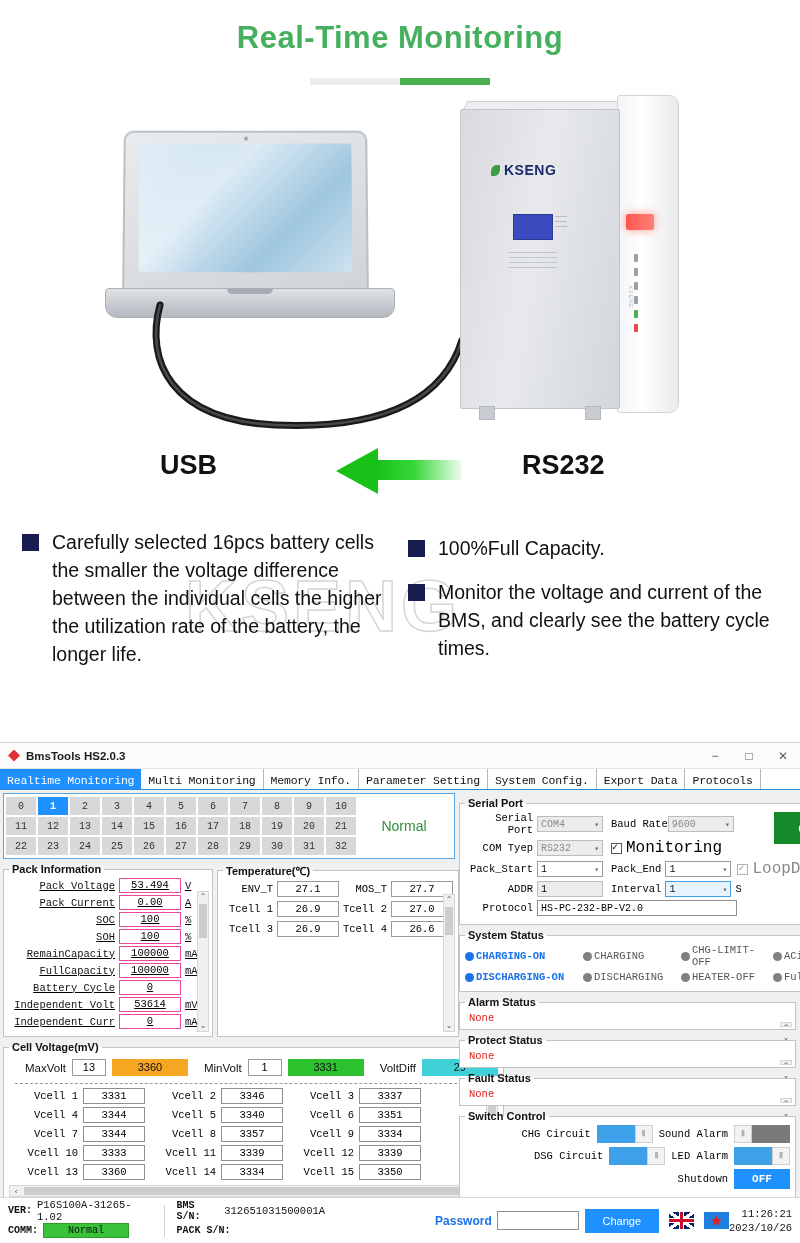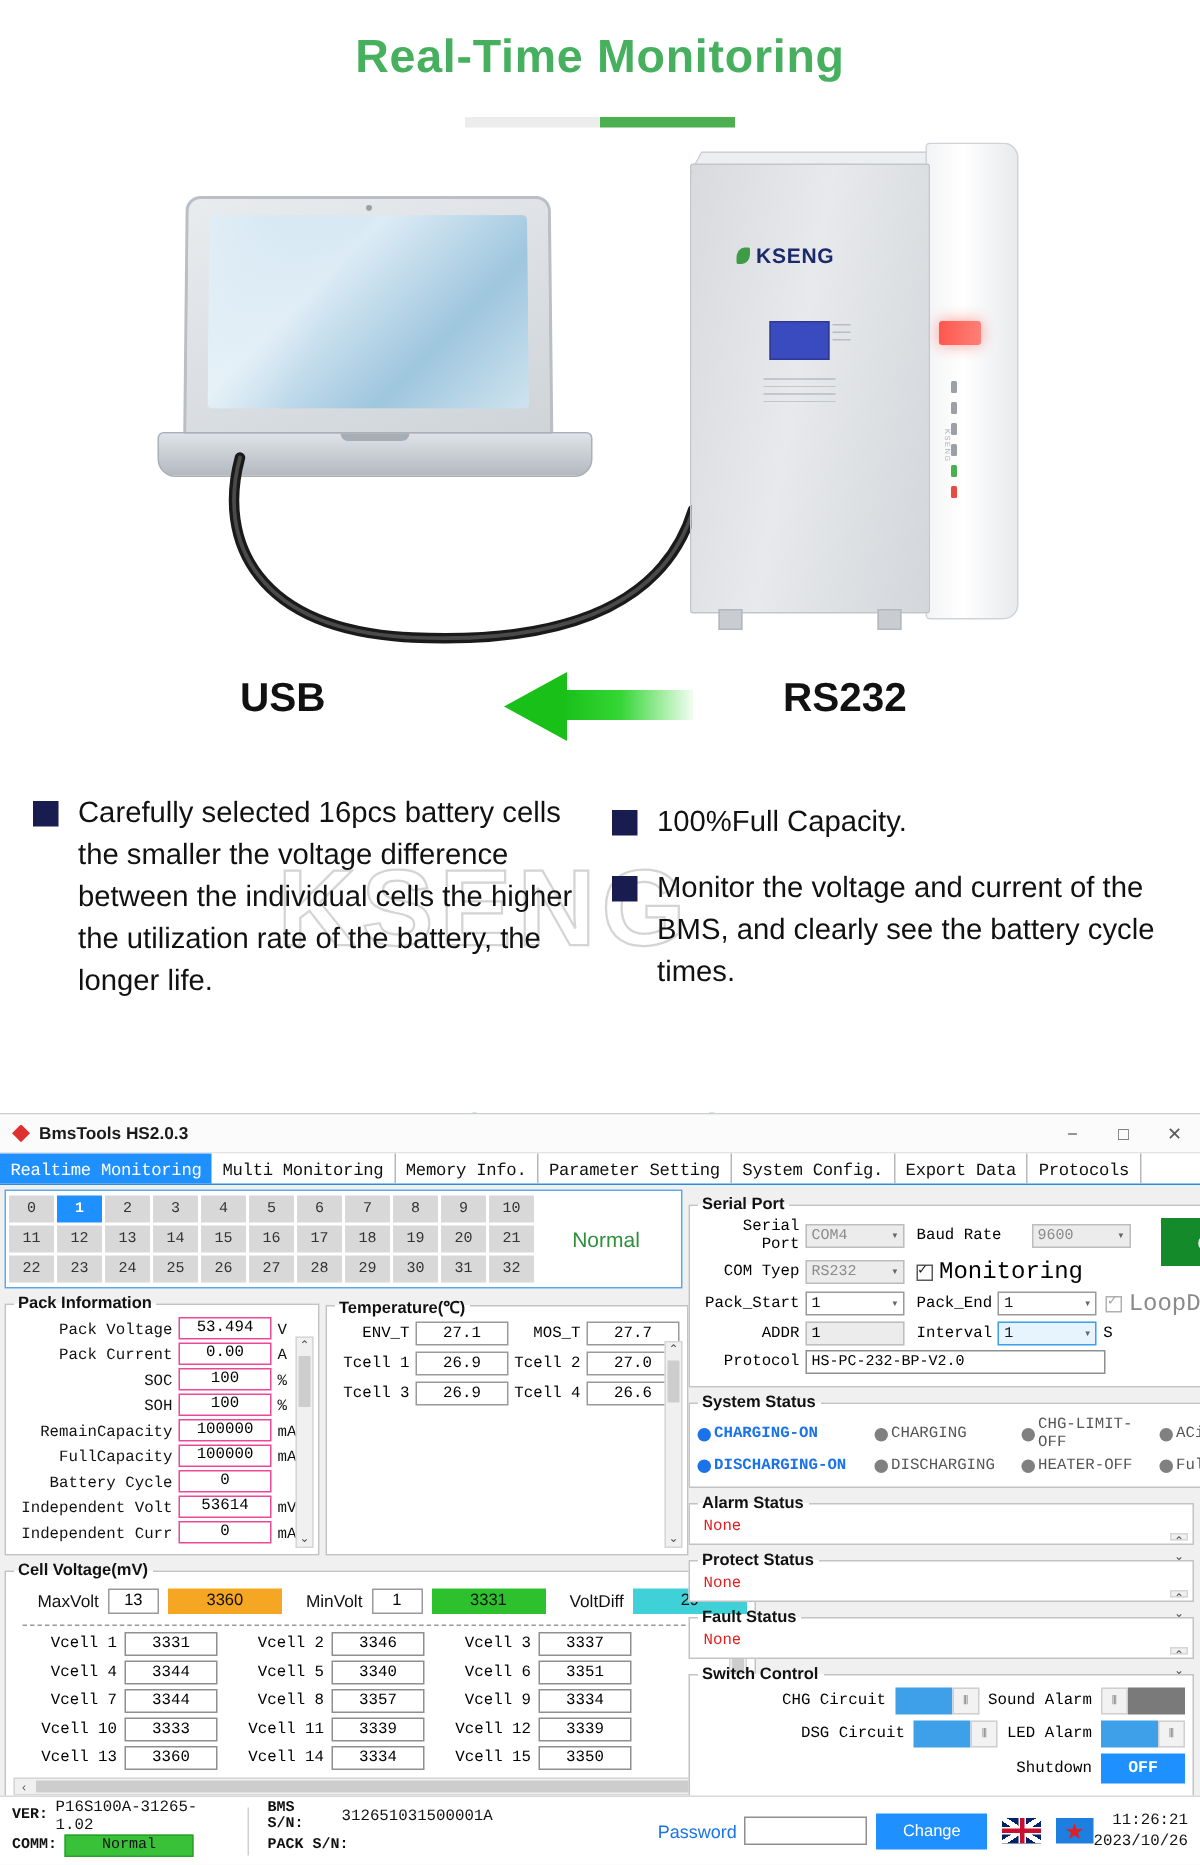--- a/index.html
+++ b/index.html
@@ -169,21 +169,21 @@
 
   fieldset.gb {
     border:1px solid #c3c3c3; margin-top:4px; padding:3px 5px 5px 5px; background:#fff; position:relative;
   }
   fieldset.gb > legend { font-size:11px; font-weight:bold; color:#111; padding:0 3px; }
 
   .two-panels { display:flex; gap:4px; }
   .panel-pack { width:226px; }
   .panel-temp { width:222px; }
 
-  .row { display:flex; align-items:flex-end; margin-bottom:2px; font-family:"Liberation Mono", monospace; font-size:10.5px; }
+  .row { display:flex; align-items:center; margin-bottom:2px; font-family:"Liberation Mono", monospace; font-size:10.5px;text-decoration:underline; }
   .rlabel { width:110px; text-align:right; padding-right:4px; color:#111; }
   .rinput {
     width:62px; height:15px; border:1px solid #ec4899; background:#fff;
     font-size:10.5px; text-align:center; line-height:13px; font-family:"Liberation Mono", monospace;
   }
   .runit { padding-left:4px; color:#111; width:26px; }
 
   .scrollbar-v {
     position:absolute; right:3px; top:16px; width:12px; bottom:4px; background:#f0f0f0; border:1px solid #d6d6d6;
     display:flex; flex-direction:column; justify-content:space-between; align-items:center;
@@ -250,21 +250,21 @@
   .btn-off { width:56px; height:20px; background:#1e90ff; color:#fff; font-size:11px; font-weight:bold; display:flex; align-items:center; justify-content:center; }
 
   
   .statusbar { position:absolute; left:0; bottom:0; width:800px; height:46px; background:#fff; border-top:1px solid #d8d8d8; display:flex; align-items:center; padding:0 8px; }
   .sb-col { font-size:10.5px; font-family:"Liberation Mono", monospace; }
   .sb-line { display:flex; align-items:center; height:20px; gap:5px; }
   .sb-key { font-weight:bold; color:#111; font-family:Liberation Mono, monospace; font-size:10px; }
   .sb-val { color:#111; }
   .comm-badge { width:86px; height:15px; background:#3ac13a; border:1px solid #2aa02a; color:#111; font-size:10px; display:flex; align-items:center; justify-content:center; }
   .vsep { width:1px; height:32px; background:#cfcfcf; margin:0 12px; }
-  .pw-label { color:#1a73e8; font-weight:normal; font-size:12px; margin-right:5px; }
+  .pw-label { color:#1a73e8; font-weight:bold; font-size:12px; margin-right:5px; }
   .pw-input { width:82px; height:19px; border:1px solid #8f8f8f; background:#fff; }
   .btn-change { width:74px; height:24px; background:#1e90ff; color:#fff; font-size:11px; display:flex; align-items:center; justify-content:center; margin-left:6px; }
   .flag { width:26px; height:17px; margin-left:10px; position:relative; overflow:hidden; }
   .flag-uk { background:#012169; }
   .flag-uk:before { content:""; position:absolute; inset:0;
      background:
        linear-gradient(to bottom right, transparent 44%, #fff 44%, #fff 56%, transparent 56%),
        linear-gradient(to bottom left, transparent 44%, #fff 44%, #fff 56%, transparent 56%); }
   .flag-uk:after { content:""; position:absolute; left:0; top:6px; width:100%; height:5px; background:#fff;
      box-shadow: inset 0 0 0 99px transparent; }
@@ -620,21 +620,21 @@
         <legend>Serial Port</legend>
 
         <div style="display:flex;">
           <div style="flex:1;">
             <div class="sp-row">
               <span class="sp-lab">Serial Port</span>
               <span class="sel-dis">
                 <span>COM4</span>
                   <span class="sel-caret">▾</span>
               </span>
-              <span class="sp-lab" style="width:auto; padding:0 20px 0 8px;">Baud Rate</span>
+              <span class="sp-lab" style="width:auto; padding:0 0 0 8px;">Baud Rate</span>
               <span class="sel-dis">
                 <span>9600</span>
                   <span class="sel-caret">▾</span>
               </span>
             </div>
 
             <div class="sp-row">
               <span class="sp-lab">COM Tyep</span>
               <span class="sel-dis">
                 <span>RS232</span>

